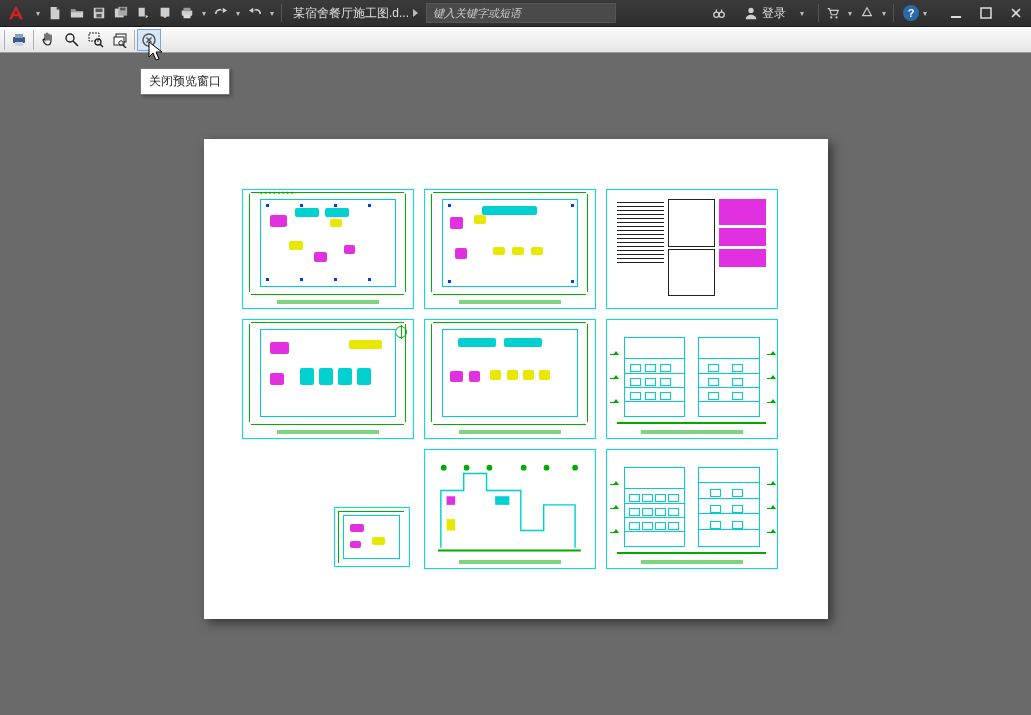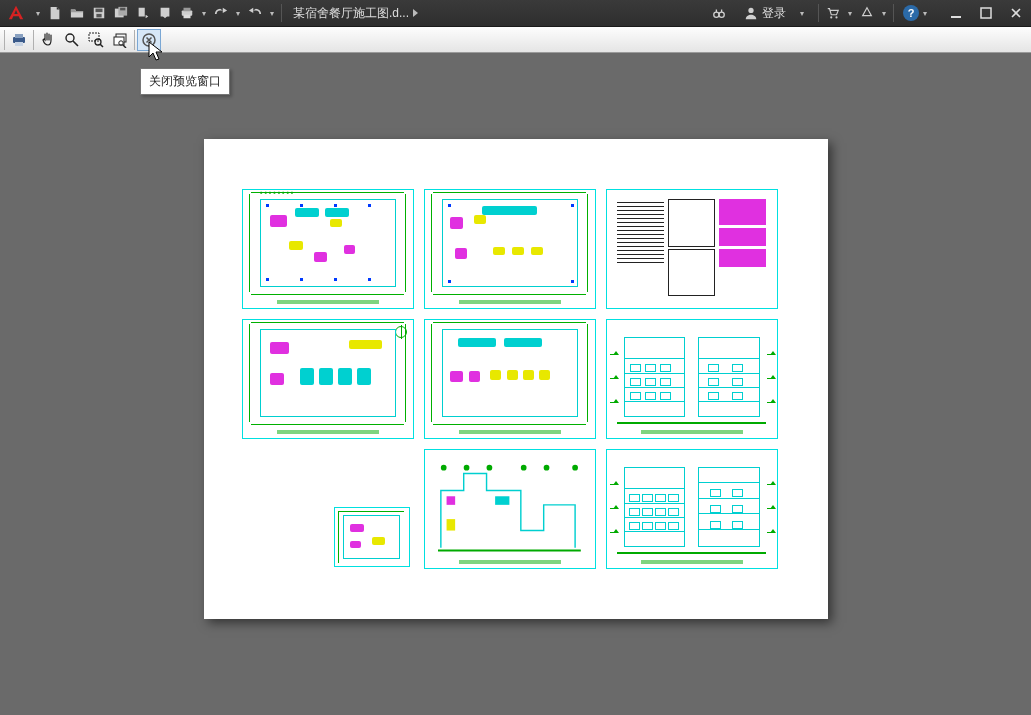--- a/index.html
+++ b/index.html
@@ -268,20 +268,21 @@
     <svg viewBox="0 0 16 16">
         <path d="M9 3a6 6 0 016 6h-2a4 4 0 00-4-4H6v3L1 5l5-3v3z" fill="#cfcfcf"></path>
       </svg>
   </div>
   <div class="qa-dd">▾</div>
   <div class="tb-sep"></div>
 
   <div class="doc">某宿舍餐厅施工图.d...</div>
   <div class="triangle-r"></div>
 
+  <input class="search" placeholder="键入关键字或短语" style="">
 
   <div class="right">
     <div class="tb-btn" style="margin-left:12px">
       <svg viewBox="0 0 16 16">
           <circle cx="5" cy="10" r="3" fill="none" stroke="#cfcfcf" stroke-width="1.5"></circle>
           <circle cx="11" cy="10" r="3" fill="none" stroke="#cfcfcf" stroke-width="1.5"></circle>
           <path d="M5 7V4m6 3V4" stroke="#cfcfcf" stroke-width="1.5"></path>
         </svg>
     </div>
     <div class="login">

